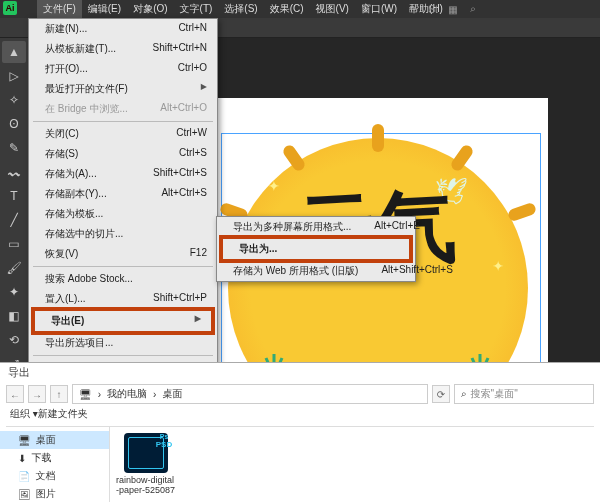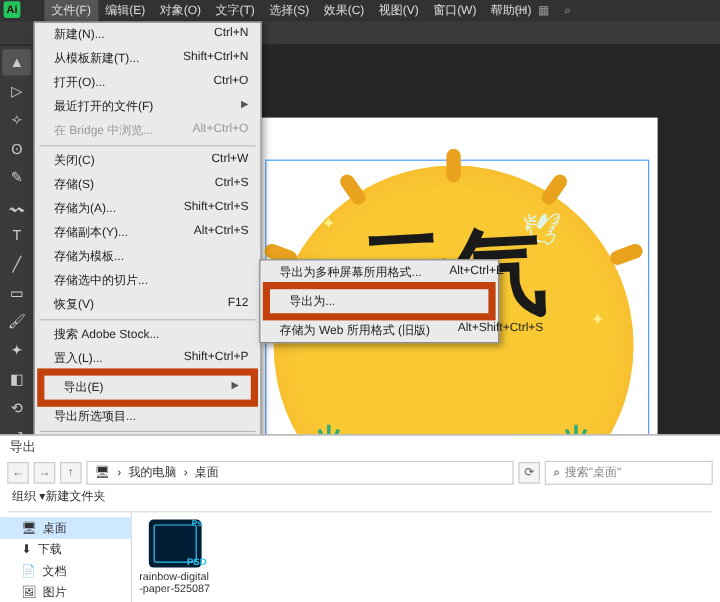--- a/index.html
+++ b/index.html
@@ -31,38 +31,38 @@
 .plant.r { right: 30px; }
 .dove { position: absolute; top: 38px; right: 60px; color: #dff5e8; font-size: 26px; }
 .star { position: absolute; color: #fff08a; font-size: 14px; }
 .sel-box { position: absolute; top: 35px; left: 13px; width: 320px; height: 314px; border: 1px solid #4aa3ff; }
 
 .dropdown { position: absolute; top: 18px; left: 28px; width: 190px; background: #eaeaea; border: 1px solid #888; box-shadow: 2px 2px 6px rgba(0,0,0,0.4); font-size: 10px; color: #222; }
 .dd-row { display: flex; justify-content: space-between; padding: 3px 10px 3px 16px; cursor: default; white-space: nowrap; gap: 23px; }
 .dd-row.disabled { color: #999; }
 .dd-row .arrow { font-size: 8px; color: #555; }
 .dd-sep { height: 1px; background: #bbb; margin: 2px 4px; }
-.dd-highlight { border: 6px solid #c2410c; margin: -2px 2px; }
+.dd-highlight { border: 4px solid #c2410c; margin: -2px 2px; font-weight: bold; }
 
 .submenu { position: absolute; top: 216px; left: 216px; width: 200px; background: #eaeaea; border: 1px solid #888; box-shadow: 2px 2px 6px rgba(0,0,0,0.4); font-size: 10px; color: #222; }
 
 .file-dialog { position: absolute; left: 0; bottom: 0; right: 0; height: 140px; background: #fff; border-top: 1px solid #aaa; font-size: 10px; color: #333; }
 .fd-title { position: absolute; top: 2px; left: 8px; font-size: 11px; color: #444; }
 .fd-nav { position: absolute; top: 20px; left: 6px; right: 6px; height: 22px; display: flex; align-items: center; gap: 4px; }
 .fd-nav-btn { width: 18px; height: 18px; border: 1px solid #ccc; background: #f4f4f4; display: flex; align-items: center; justify-content: center; font-size: 10px; color: #666; }
 .fd-path { flex: 1; height: 20px; border: 1px solid #ccc; padding: 2px 6px; display: flex; align-items: center; gap: 6px; font-size: 10px; }
 .fd-search { width: 140px; height: 20px; border: 1px solid #ccc; padding: 2px 6px; display: flex; align-items: center; gap: 4px; }
 .fd-toolbar { position: absolute; top: 44px; left: 6px; right: 6px; height: 20px; display: flex; align-items: flex-start; gap: 0; padding: 0 4px; border-bottom: 1px solid #ddd; }
 .fd-body { position: absolute; top: 64px; left: 0; right: 0; bottom: 0; display: flex; }
 .fd-side { width: 110px; border-right: 1px solid #ddd; padding: 4px 0; }
 .fd-side-item { display: flex; align-items: center; gap: 5px; padding: 2px 8px 2px 18px; font-size: 10px; }
 .fd-side-item.sel { background: #cde8ff; }
 .fd-content { flex: 1; padding: 6px; display: flex; gap: 12px; }
 .fd-file { width: 60px; display: flex; flex-direction: column; align-items: center; gap: 3px; }
-.psd-icon { width: 44px; height: 44px; background: #001d36; border-radius: 4px; display: flex; flex-direction: column; align-items: center; justify-content: space-between; color: #31c5f0; font-size: 8px; font-weight: bold; position: relative; padding-left: 36px; }
+.psd-icon { width: 44px; height: 44px; background: #001d36; border-radius: 4px; display: flex; flex-direction: column; align-items: center; justify-content: flex-start; color: #31c5f0; font-size: 8px; font-weight: bold; position: relative; padding-left: 36px; }
 .psd-icon::before { content:""; position:absolute; top:4px; left:4px; right:4px; bottom:4px; border:1px solid #31c5f0; border-radius:2px; }
 .fd-file-name { font-size: 9px; line-height: 1.1; color: #333; word-break: break-all; }
 
 svg { display: block; }
 </style>
 </head>
 <body>
 
 <div class="app-logo">Ai</div>
 

